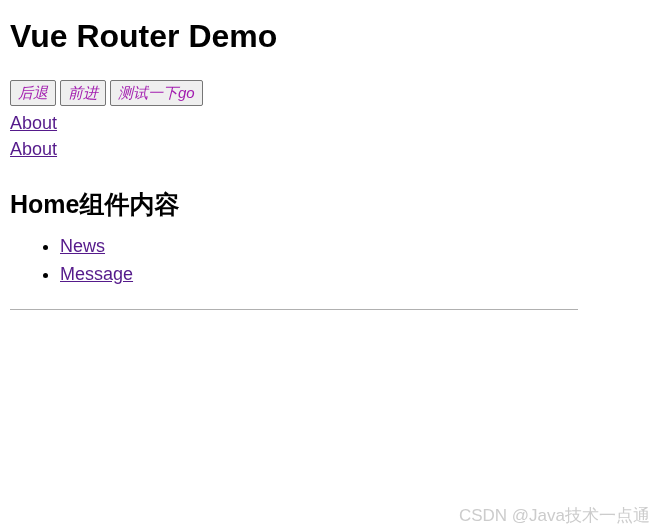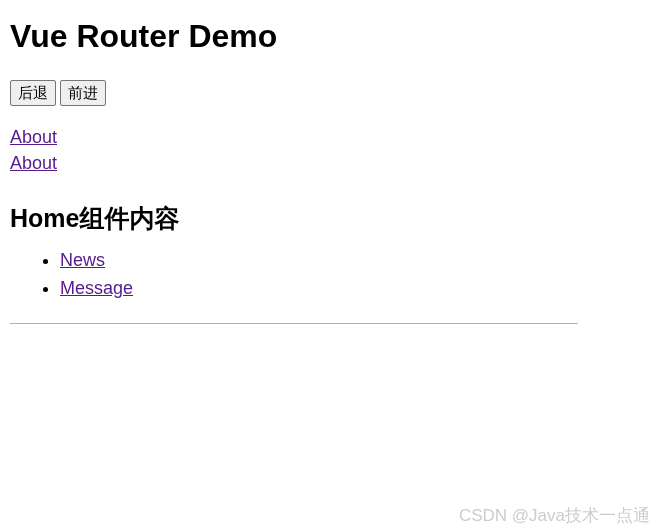--- a/index.html
+++ b/index.html
@@ -41,39 +41,40 @@
   .btn-row {
     margin-top: 25px;
     display: flex;
     gap: 4px;
     align-items: flex-start;
   }
   button.ui-btn {
     font-family: "Liberation Sans", "DejaVu Sans", sans-serif;
     font-size: 15px;
     line-height: 1;
-    color: #000000;
+    color: #a21caf;
     background: #efefef;
     border: 1px solid #767676;
     border-radius: 2px;
     padding: 4px 7px 5px 7px;
     cursor: pointer;
+    font-style: italic;
   }
 
   
   a.lnk {
     text-decoration: underline;
     font-size: 18px;
     cursor: pointer;
   }
   a.visited { color: #551a8b; }
   a.unvisited { color: #0000ee; }
 
   .toplinks {
-    margin-top: 18px;
+    margin-top: 4px;
   }
   .toplinks a.lnk {
     display: block;
     line-height: 1.45;
   }
 
   
   ul.bullets {
     list-style: disc outside;
     margin: 14px 0 0 0;
@@ -135,20 +136,21 @@
 </head>
 <body>
 
 <div class="page">
 
   <h1 class="h1">Vue Router Demo</h1>
 
   <div class="btn-row">
     <button class="ui-btn">后退</button>
     <button class="ui-btn">前进</button>
+    <button class="ui-btn">测试一下go</button>
   </div>
 
   <div class="toplinks">
     <a class="lnk visited">About</a>
     <a class="lnk visited">About</a>
   </div>
 
   <h2 class="h2">Home组件内容</h2>
 
   <ul class="bullets">

